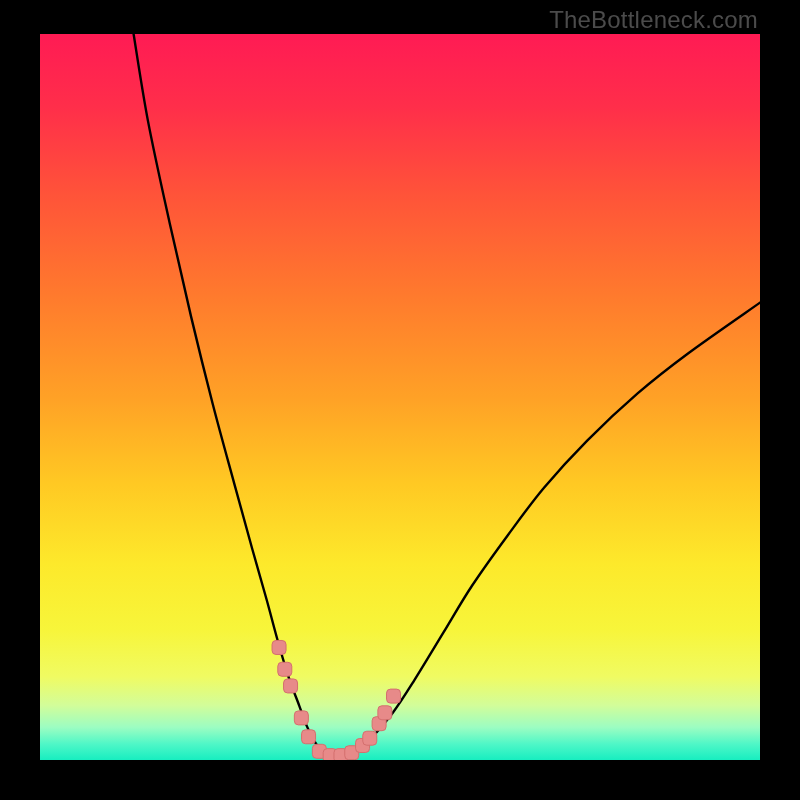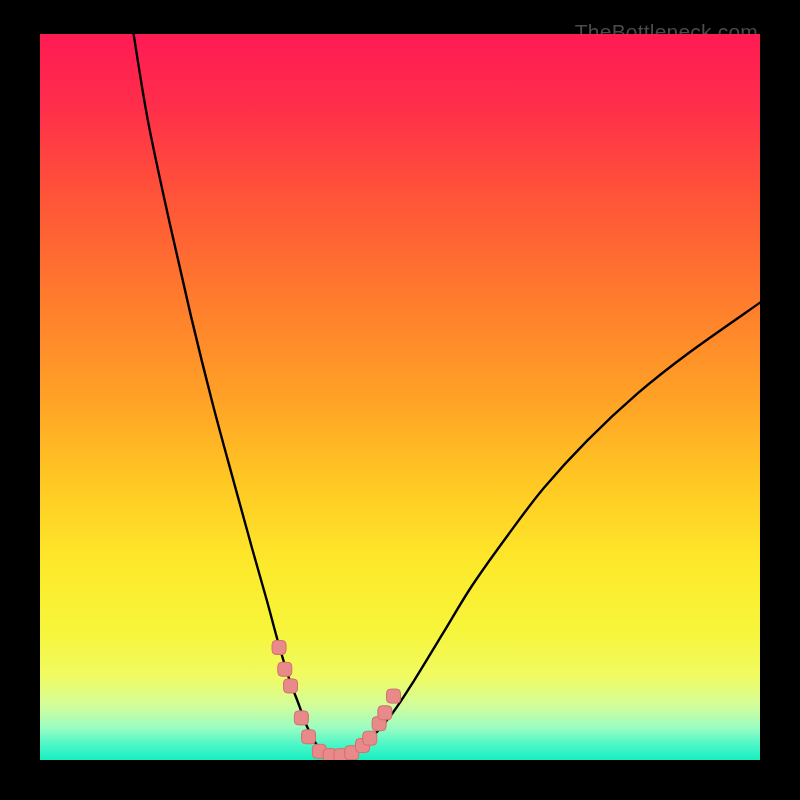--- a/index.html
+++ b/index.html
@@ -39,23 +39,22 @@
     left: 0;
     top: 0;
     width: 100%;
     height: 100%;
   }
   .watermark {
     position: absolute;
     top: 6px;
     right: 42px;
     color: #4b4b4b;
-    font-size: 21px;
+    font-size: 24px;
     letter-spacing: 0.2px;
-    margin-top: 14px;
   }
 </style>
 </head>
 <body>
 
 <div class="frame">
 
   <div class="watermark">TheBottleneck.com</div>
 
   <div class="plot-area">

